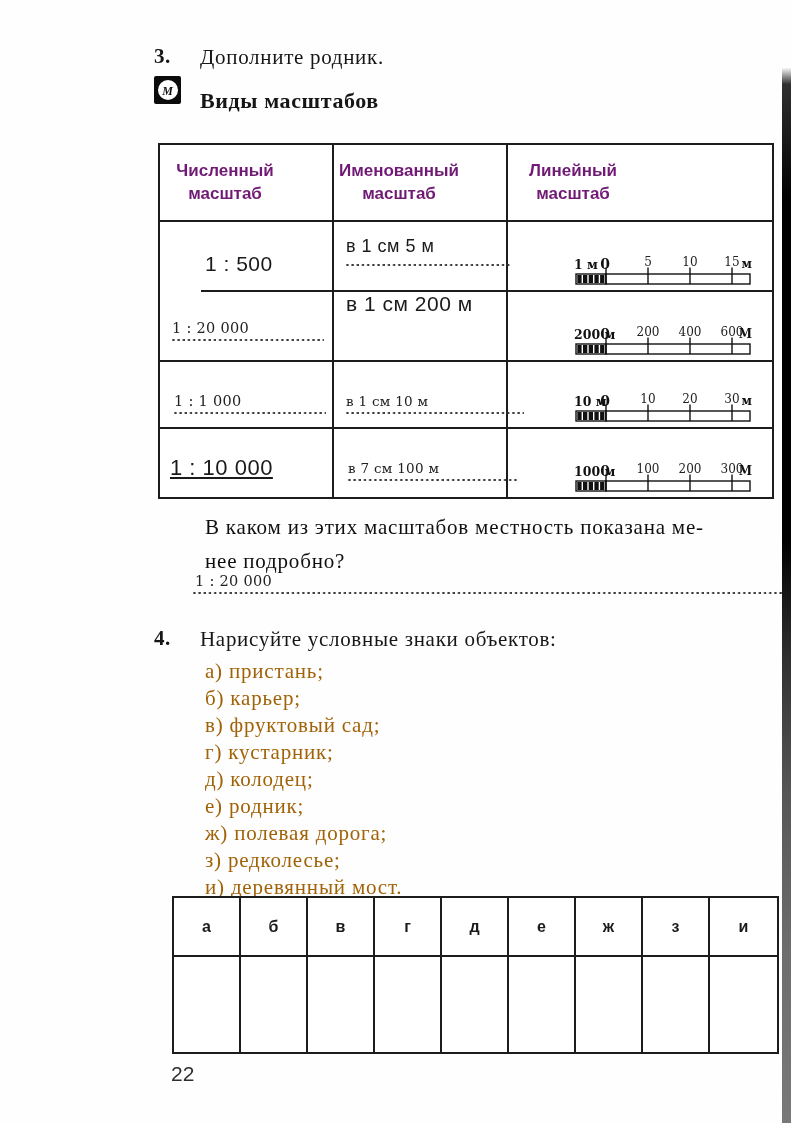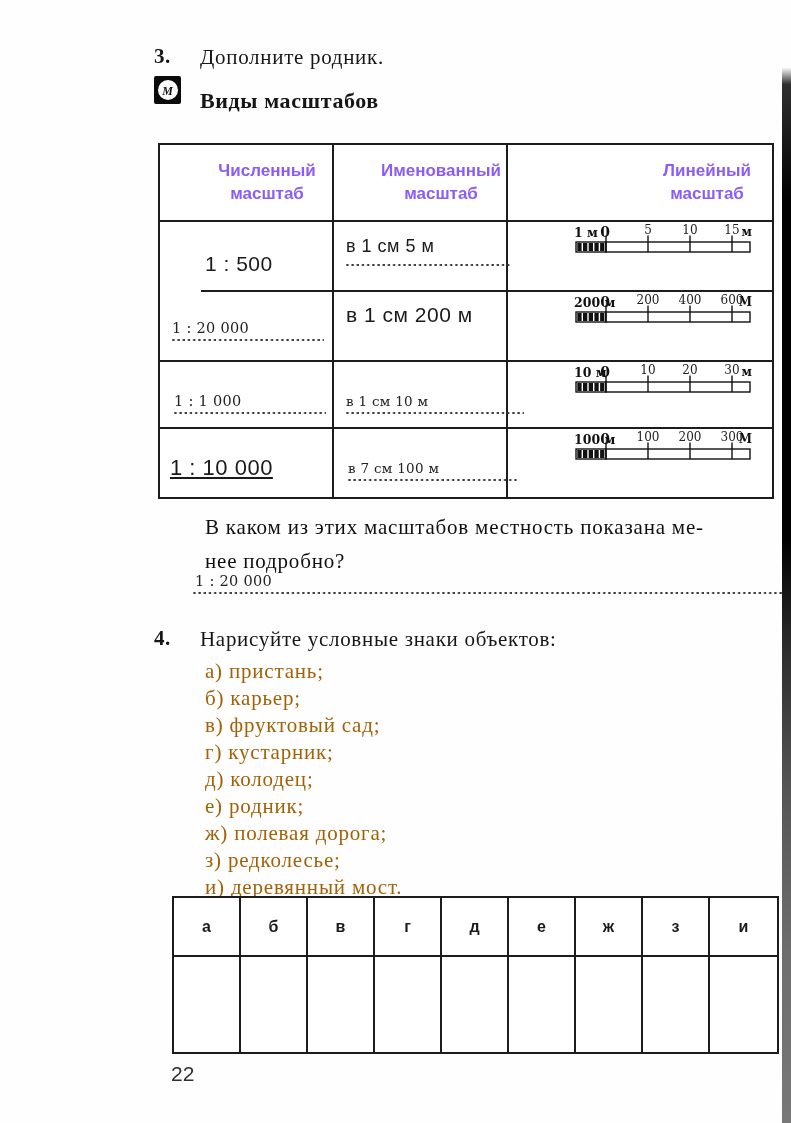--- a/index.html
+++ b/index.html
@@ -23,30 +23,30 @@
   .m-badge-letter { font:italic 700 12px "Liberation Serif", serif; color:#111; transform:translateY(.5px); }
   
   .scale-table { position:absolute; left:158px; top:143px; display:grid;
                  grid-template-columns:174px 174px 264px;
                  grid-template-rows:77px 70px 70px 67px 68px;
                  border:2px solid #1c1c1c; background:#fff; }
   .cell { position:relative; border-right:2px solid #1c1c1c; border-bottom:2px solid #1c1c1c;
           display:flex; box-sizing:border-box; }
   .cell.lastcol { border-right:none; }
   .cell.lastrow { border-bottom:none; }
-  .cell.head { align-items:center; justify-content:flex-end; text-align:center;
-               font:700 17px "Liberation Sans", sans-serif; line-height:1.35; padding-top:0; color:#8b5cf6; }
+  .cell.head { align-items:center; justify-content:flex-start; text-align:center;
+               font:700 17px "Liberation Sans", sans-serif; line-height:1.35; padding-top:0; color:#701a75; }
   .cell.head .hd { width:130px; }
   .given { font-family:"Liberation Sans", sans-serif; font-weight:400; color:#1a1a1a; letter-spacing:.5px; }
   .fill { display:flex; flex-direction:column; }
   .ftext { font:400 14.5px "DejaVu Serif", serif; color:#222; letter-spacing:.3px; margin-bottom:2px; }
   .ftext.xs { font-size:13.5px; }
   .dots { height:4px; background-image:radial-gradient(circle at 1.6px 2px, #3c3c3c 1.15px, rgba(0,0,0,0) 1.5px);
           background-size:5.2px 4px; background-repeat:repeat-x; }
-  .lin { align-items:flex-start; padding-left:64px; }
+  .lin { align-items:flex-end; padding-left:64px; }
   .scalebar { display:block; }
   .sb-left  { font:700 12.5px "DejaVu Serif", serif; fill:#111; }
   .sb-zero  { font:700 14px "DejaVu Serif", serif; fill:#111; }
   .sb-tick  { font:400 12px "DejaVu Serif", serif; fill:#222; }
   .sb-unit  { font:700 12px "DejaVu Serif", serif; fill:#111; }
   .sb-line  { stroke:#111; stroke-width:1.4; }
   .sb-rect  { fill:#fff; stroke:#111; stroke-width:1.4; }
   .sb-blk   { fill:#111; }
   
   .question { position:absolute; left:205px; top:510px; font:400 21px "Liberation Serif", serif;
@@ -128,21 +128,21 @@
           <line x1="160" y1="13.5" x2="160" y2="30" class="sb-line"></line>
       </svg>
     </div>
 
     <div class="cell" style="align-items:flex-end; padding:0 0 18px 12px;">
       <div class="fill">
         <span class="ftext">1 : 20 000</span>
         <div class="dots" style="width:152px;"></div>
       </div>
     </div>
-    <div class="cell" style="align-items:flex-end; padding:0 0 33px 12px;">
+    <div class="cell" style="align-items:flex-start; padding:0 0 23px 12px;">
       <span class="given" style="font-size:21px;">в 1 см 200 м</span>
     </div>
     <div class="cell lin lastcol">
       <svg class="scalebar" width="182" height="36" viewBox="0 0 182 36">
         <text x="2" y="15" class="sb-left">200 м</text>
         <text x="33" y="15" text-anchor="middle" class="sb-zero">0</text>
         <text x="76" y="12" text-anchor="middle" class="sb-tick">200</text>
         <text x="118" y="12" text-anchor="middle" class="sb-tick">400</text>
         <text x="160" y="12" text-anchor="middle" class="sb-tick">600</text>
         <text x="180" y="14" text-anchor="end" class="sb-unit">М</text>

